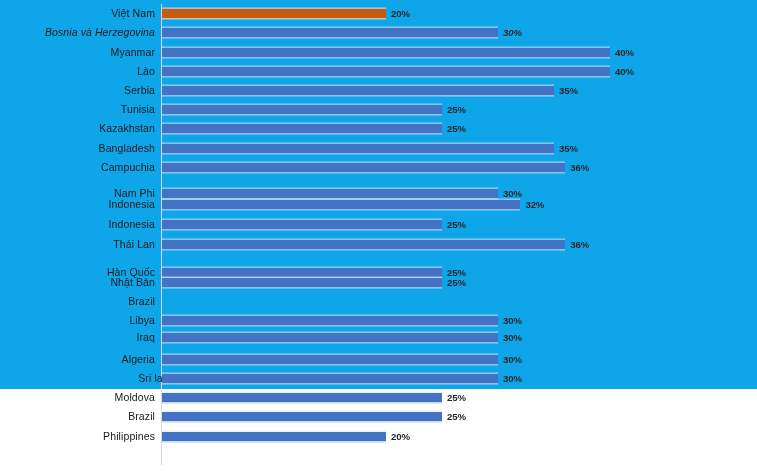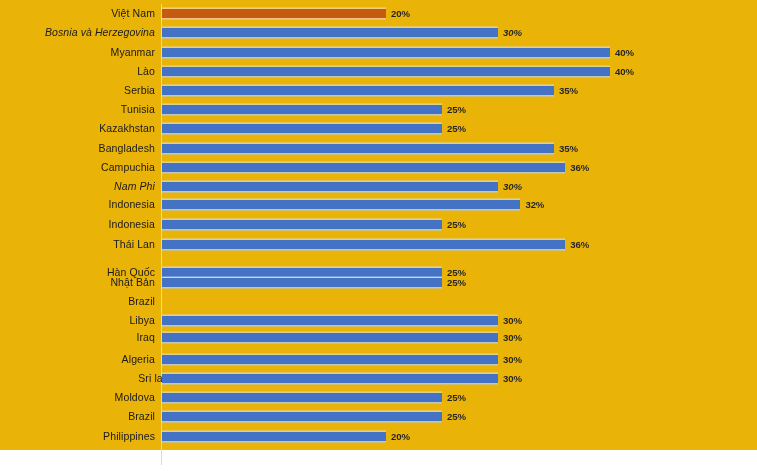--- a/index.html
+++ b/index.html
@@ -10,22 +10,22 @@
   body {
     font-family: "Liberation Sans", "DejaVu Sans", sans-serif;
     width: 757px;
     height: 471px;
     overflow: hidden;
   }
 
   #chart-root {
     position: relative;
     width: 757px;
-    height: 450px;
-    background: #eab308;
+    height: 389px;
+    background: #0ea5e9;
   }
 
   
   #axis-line {
     position: absolute;
     left: 161px;
     top: 4px;
     width: 1.2px;
     height: 461px;
     background: #d9d9d9;
@@ -157,21 +157,21 @@
           <div class="val-label" style="left: 397px;">35%</div>
         </div>
       </div>
       <div class="bar-row" style="top: 157.8px;">
         <div class="cat-label">Campuchia</div>
         <div class="bar-track" style="width: 595px;">
           <div class="bar" style="width: 403.2px;"></div>
           <div class="val-label" style="left: 408.2px;">36%</div>
         </div>
       </div>
-      <div class="bar-row" style="top: 177px; font-style: italic;">
+      <div class="bar-row" style="top: 184px;">
         <div class="cat-label">Nam Phi</div>
         <div class="bar-track" style="width: 595px;">
           <div class="bar" style="width: 336px;"></div>
           <div class="val-label" style="left: 341px;">30%</div>
         </div>
       </div>
       <div class="bar-row" style="top: 195px;">
         <div class="cat-label">Indonesia</div>
         <div class="bar-track" style="width: 595px; text-align: center;">
           <div class="bar" style="width: 358.4px;"></div>

